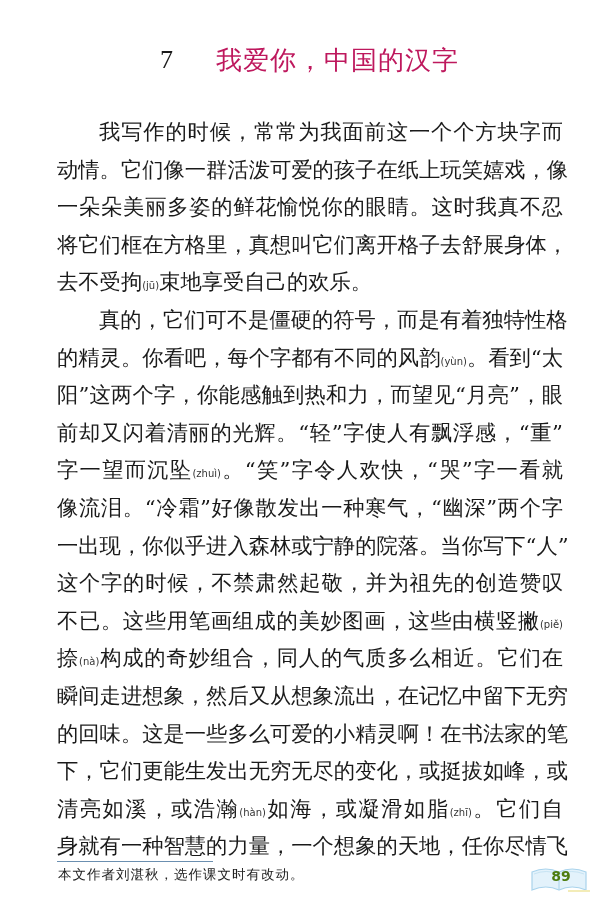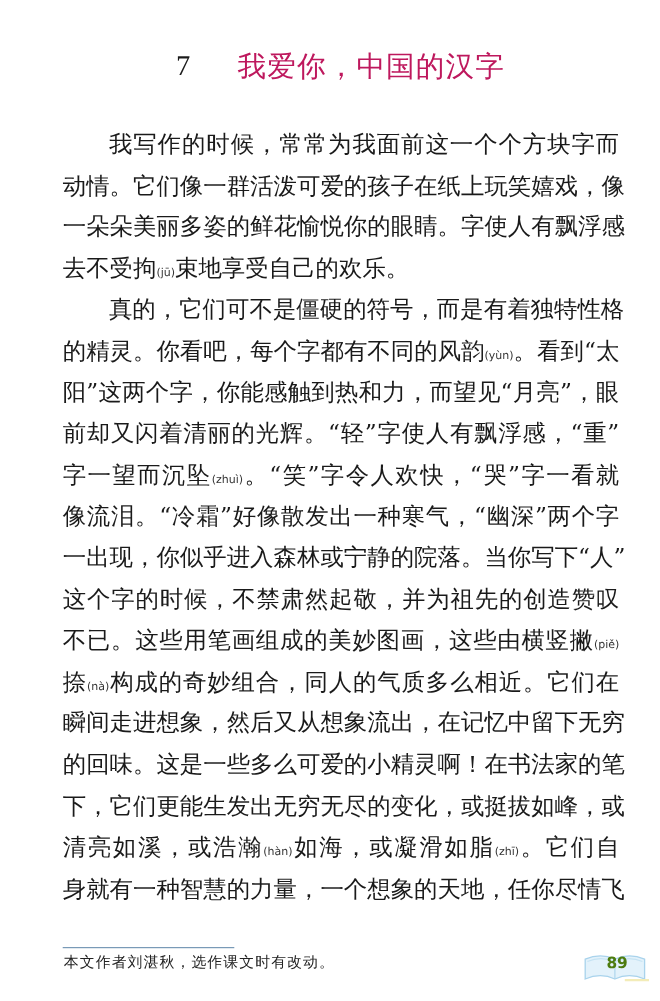--- a/index.html
+++ b/index.html
@@ -119,21 +119,22 @@
 <div class="page">
 
   <div class="title-row">
     <span class="lesson-number">7</span>
     <span class="lesson-title">我爱你，中国的汉字</span>
   </div>
 
   <div class="body-text" id="body-text">
       <span class="line indent"><span>我写作的时候，常常为我面前这一个个方块字而</span></span>
       <span class="line"><span>动情。它们像一群活泼可爱的孩子在纸上玩笑嬉戏，像</span></span>
-      <span class="line"><span>一朵朵美丽多姿的鲜花愉悦你的眼睛。字使人有飘浮感</span></span>
+      <span class="line"><span>一朵朵美丽多姿的鲜花愉悦你的眼睛。这时我真不忍</span></span>
+      <span class="line"><span>将它们框在方格里，真想叫它们离开格子去舒展身体，</span></span>
       <span class="line last"><span>去不受拘</span><span class="pinyin">(jū)</span><span>束地享受自己的欢乐。</span></span>
       <span class="line indent"><span>真的，它们可不是僵硬的符号，而是有着独特性格</span></span>
       <span class="line"><span>的精灵。你看吧，每个字都有不同的风韵</span><span class="pinyin">(yùn)</span><span>。看到“太</span></span>
       <span class="line"><span>阳”这两个字，你能感触到热和力，而望见“月亮”，眼</span></span>
       <span class="line"><span>前却又闪着清丽的光辉。“轻”字使人有飘浮感，“重”</span></span>
       <span class="line"><span>字一望而沉坠</span><span class="pinyin">(zhuì)</span><span>。“笑”字令人欢快，“哭”字一看就</span></span>
       <span class="line"><span>像流泪。“冷霜”好像散发出一种寒气，“幽深”两个字</span></span>
       <span class="line"><span>一出现，你似乎进入森林或宁静的院落。当你写下“人”</span></span>
       <span class="line"><span>这个字的时候，不禁肃然起敬，并为祖先的创造赞叹</span></span>
       <span class="line"><span>不已。这些用笔画组成的美妙图画，这些由横竖撇</span><span class="pinyin">(piě)</span></span>

